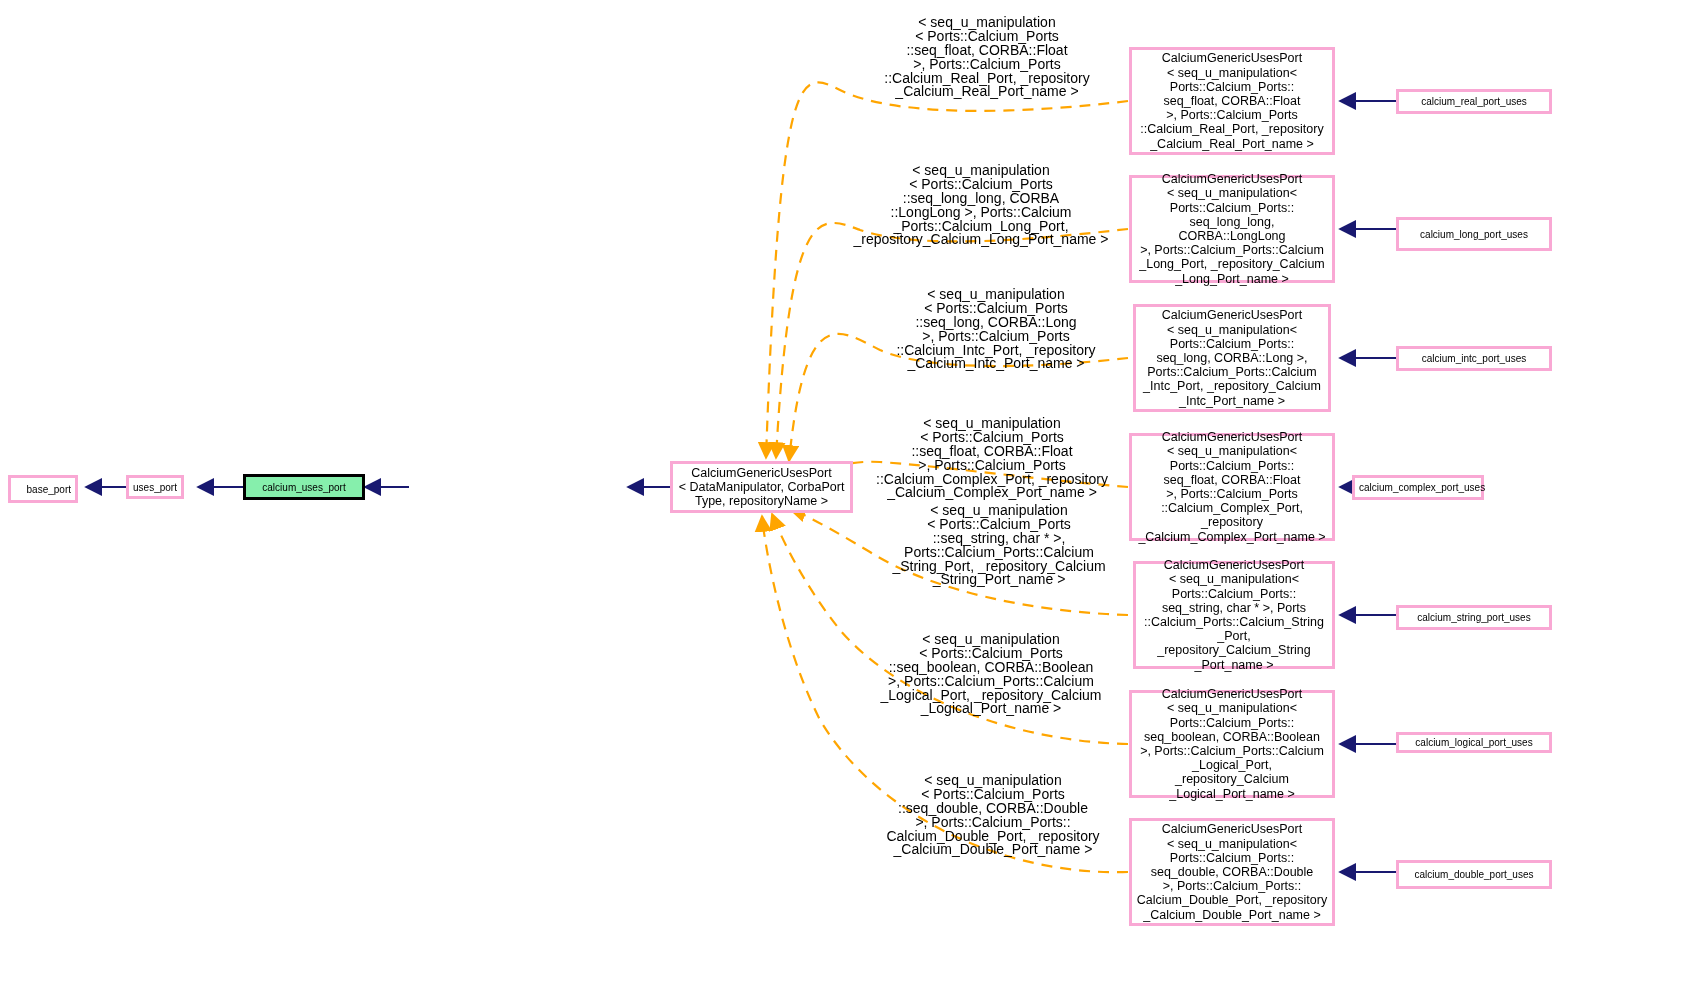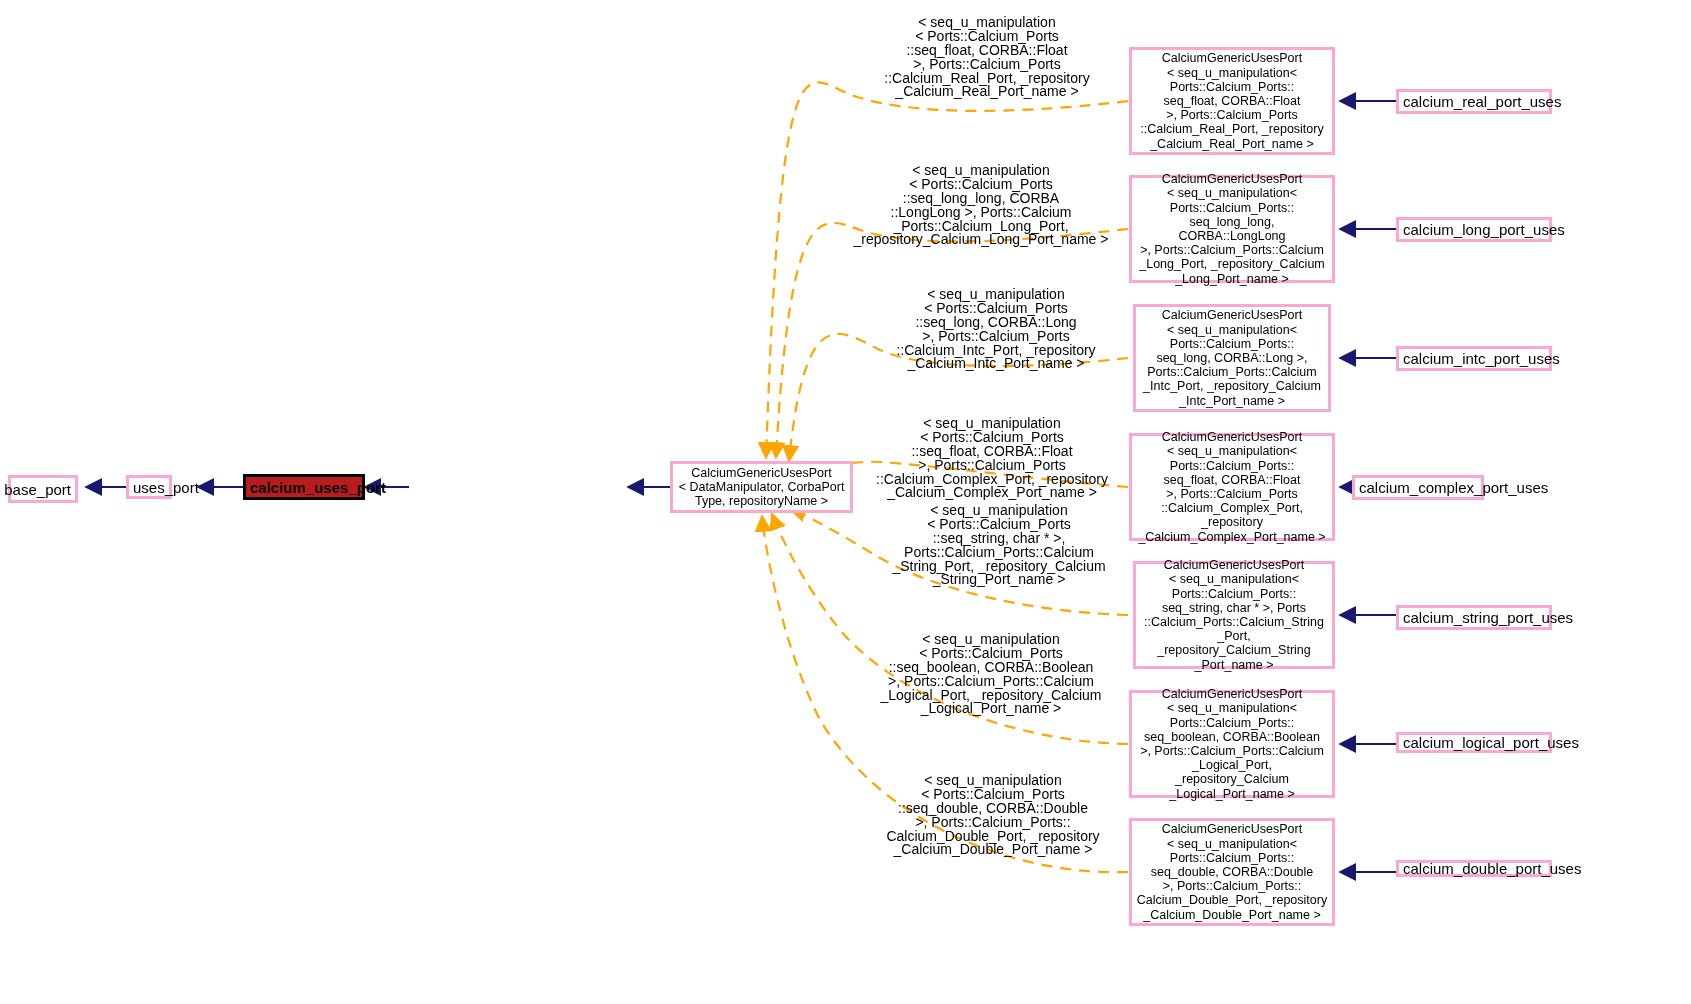--- a/index.html
+++ b/index.html
@@ -40,28 +40,27 @@
     text-align: center;
     display: flex;
     flex-direction: column;
     justify-content: center;
     align-items: stretch;
     padding: 2px 4px;
     white-space: pre-line;
     z-index: 3;
   }
   .node.leaf {
-    font-size: 15px;
+    font-size: 10px;
     line-height: 15px;
     justify-content: center;
   }
   .node.current {
-    background: #b91c1c;
+    background: #86efac;
     border-color: #000000;
-    font-weight: bold;
   }
   .node .nline {
     display: block;
   }
 
   
   .elabel {
     position: absolute;
     font-size: 14px;
     line-height: 13.9px;
@@ -112,21 +111,21 @@
       <path d="M 1128 615 C 1030 612, 930 590, 870 552 C 830 528, 800 512, 790 509" marker-end="url(#orange-arrow)"></path>
       <path d="M 1128 744 C 1020 742, 900 700, 840 630 C 800 580, 778 530, 772 514" marker-end="url(#orange-arrow)"></path>
       <path d="M 1128 872 C 1010 876, 880 820, 820 720 C 780 640, 764 540, 762 516" marker-end="url(#orange-arrow)"></path>
     </g>
   </svg>
 
   <div class="node leaf" style="left:8px; top:475px; width:70px; height:28px;align-items:flex-end;">
     <span class="nline">base_port</span>
   </div>
 
-  <div class="node leaf" style="left:126px; top:475px; width:46px; height:24px;">
+  <div class="node leaf" style="left:126px; top:475px; width:58px; height:24px;">
     <span class="nline">uses_port</span>
   </div>
 
   <div class="node leaf current" style="left:243px; top:474px; width:122px; height:26px;">
     <span class="nline">calcium_uses_port</span>
   </div>
 
 
   <div class="node" style="left:670px; top:461px; width:183px; height:52px;">
     <span class="nline">CalciumGenericUsesPort
@@ -165,21 +164,21 @@
   </div>
   <div class="node" style="left:1129px; top:175px; width:206px; height:108px;">
     <span class="nline">CalciumGenericUsesPort
 &lt; seq_u_manipulation&lt;
 Ports::Calcium_Ports::
 seq_long_long, CORBA::LongLong
 &gt;, Ports::Calcium_Ports::Calcium
 _Long_Port, _repository_Calcium
 _Long_Port_name &gt;</span>
   </div>
-  <div class="node leaf" style="left:1396px; top:217px; width:156px; height:25px;">
+  <div class="node leaf" style="left:1396px; top:217px; width:156px; height:34px;">
     <span class="nline">calcium_long_port_uses</span>
   </div>
 
   <div class="elabel" style="left:880px; top:274px; width:232px;">
     <span>&lt; seq_u_manipulation
 &lt; Ports::Calcium_Ports
 ::seq_long, CORBA::Long
 &gt;, Ports::Calcium_Ports
 ::Calcium_Intc_Port, _repository
 _Calcium_Intc_Port_name &gt;</span>
@@ -270,17 +269,17 @@
   </div>
   <div class="node" style="left:1129px; top:818px; width:206px; height:108px;">
     <span class="nline">CalciumGenericUsesPort
 &lt; seq_u_manipulation&lt;
 Ports::Calcium_Ports::
 seq_double, CORBA::Double
 &gt;, Ports::Calcium_Ports::
 Calcium_Double_Port, _repository
 _Calcium_Double_Port_name &gt;</span>
   </div>
-  <div class="node leaf" style="left:1396px; top:860px; width:156px; height:17px;">
+  <div class="node leaf" style="left:1396px; top:860px; width:156px; height:29px;">
     <span class="nline">calcium_double_port_uses</span>
   </div>
 
 </div>
 
 </body></html>

